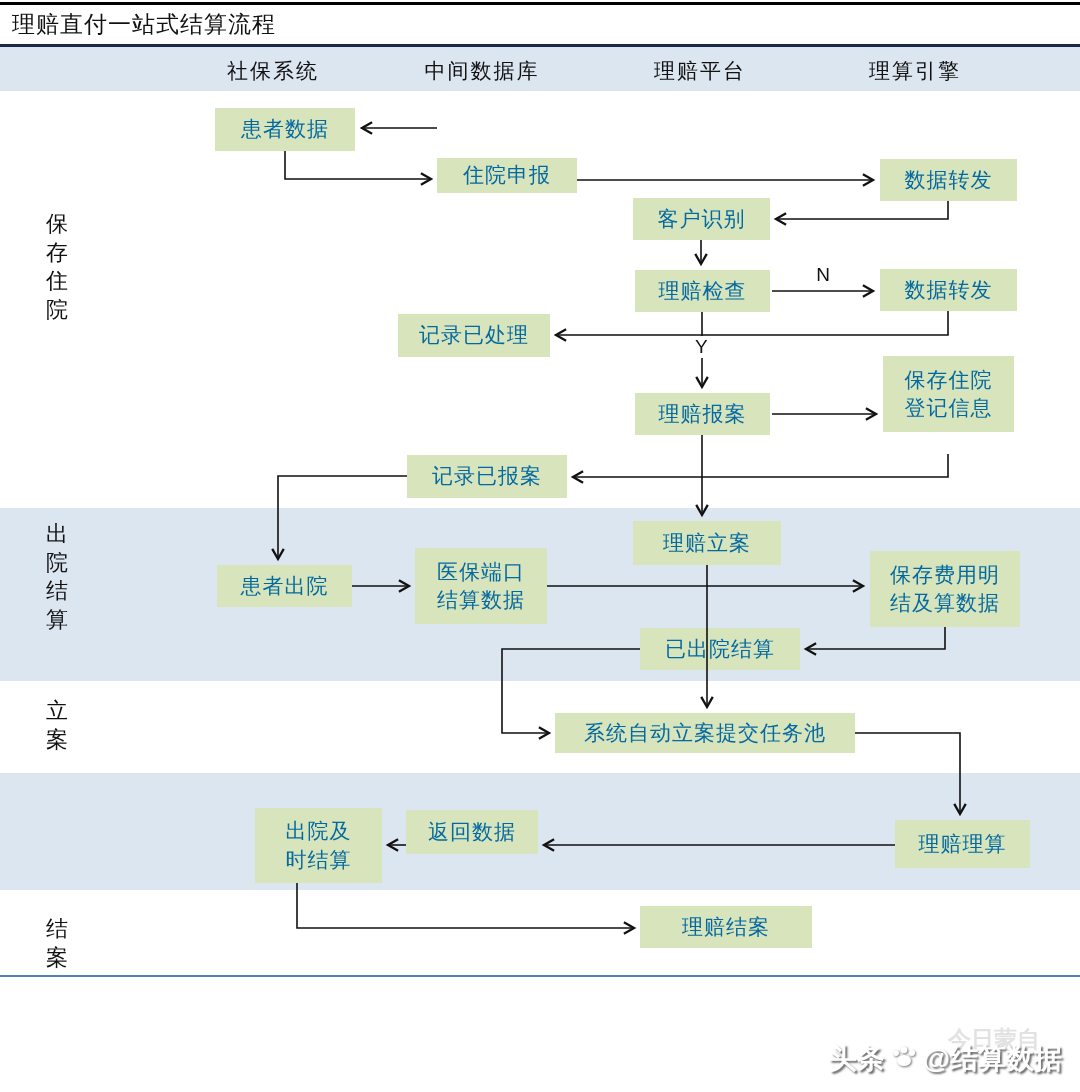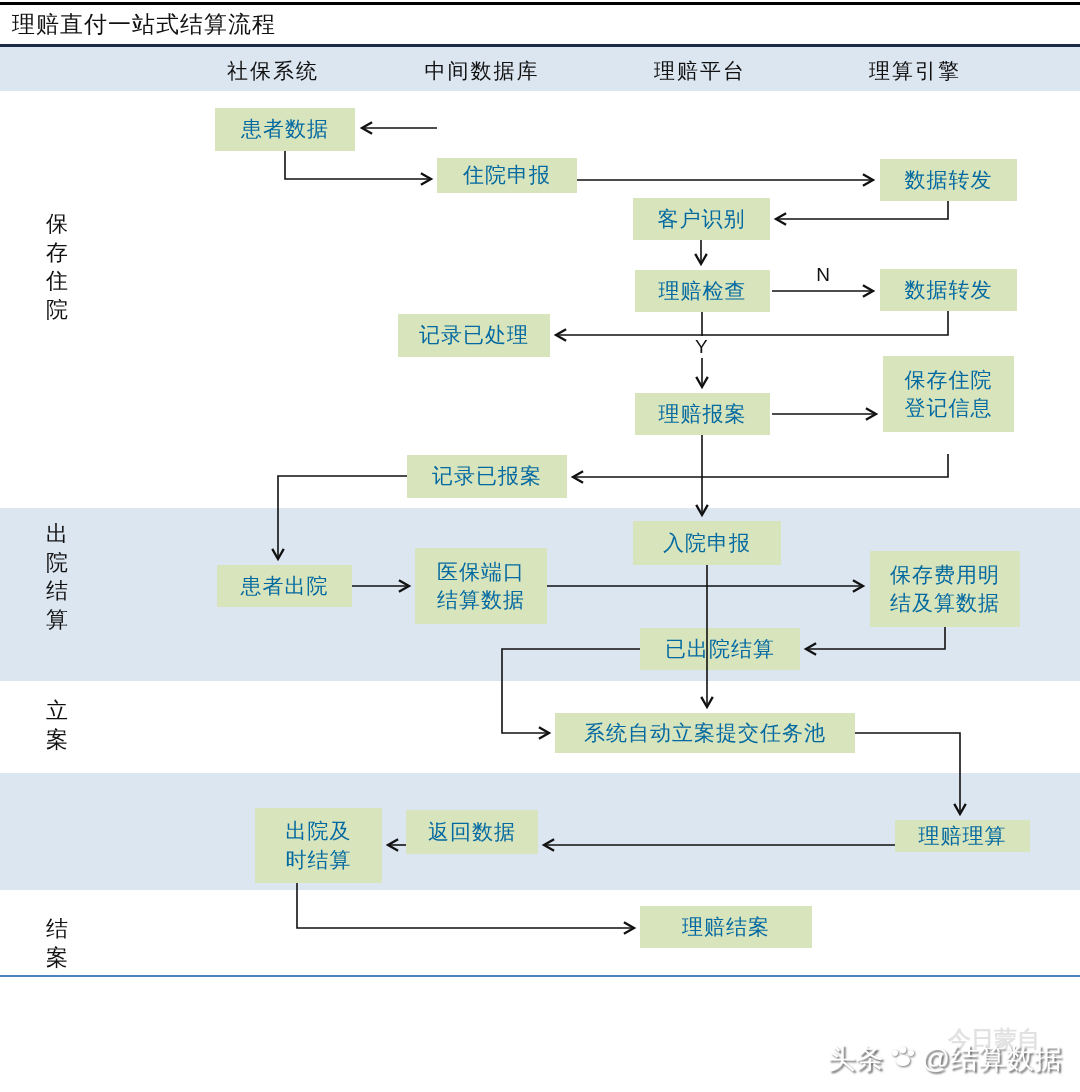--- a/index.html
+++ b/index.html
@@ -19,21 +19,21 @@
   .lane-label{position:absolute;left:46px;width:28px;font-size:22px;line-height:1.3;word-break:break-all;letter-spacing:0;}
   .node{
     position:absolute;background:#d8e4bc;display:flex;align-items:center;justify-content:center;
     font-size:21px;line-height:1.35;text-align:center;white-space:pre-line;color:#0369a1;letter-spacing:1px;
   }
   #wires{position:absolute;left:0;top:0;width:1080px;height:1092px;pointer-events:none;z-index:5;}
   .edge-label{position:absolute;z-index:6;font-size:19px;font-family:"Liberation Sans","DejaVu Sans",sans-serif;text-align:center;}
   .edge-label.y{background:#fff;padding:0 3px;}
   .watermark{
     position:absolute;right:18px;top:1040px;display:flex;align-items:center;gap:6px;
-    font-family:"Liberation Sans","DejaVu Sans",sans-serif;font-weight:normal;font-size:28px;
+    font-family:"Liberation Sans","DejaVu Sans",sans-serif;font-weight:bold;font-size:28px;
     color:#fff;text-shadow:2px 2px 2px rgba(90,90,90,0.9);white-space:nowrap;z-index:7;
   }
   .watermark svg{filter:drop-shadow(1.5px 1.5px 1px rgba(90,90,90,0.85));}
   .ghost{
     position:absolute;right:40px;top:1024px;font-family:"Liberation Sans","DejaVu Sans",sans-serif;
     font-weight:bold;font-size:23px;color:rgba(150,150,150,0.28);z-index:6;white-space:nowrap;
   }
 </style>
 </head>
 <body>
@@ -63,32 +63,32 @@
   <div class="node" style="left:437px;top:158px;width:140px;height:35px">住院申报</div>
   <div class="node" style="left:880px;top:159px;width:137px;height:42px">数据转发</div>
   <div class="node" style="left:633px;top:198px;width:137px;height:42px">客户识别</div>
   <div class="node" style="left:635px;top:270px;width:135px;height:42px">理赔检查</div>
   <div class="node" style="left:880px;top:269px;width:137px;height:42px">数据转发</div>
   <div class="node" style="left:398px;top:314px;width:152px;height:43px">记录已处理</div>
   <div class="node" style="left:635px;top:393px;width:135px;height:42px">理赔报案</div>
   <div class="node" style="left:883px;top:356px;width:131px;height:76px">保存住院
 登记信息</div>
   <div class="node" style="left:407px;top:455px;width:160px;height:43px">记录已报案</div>
-  <div class="node" style="left:633px;top:521px;width:148px;height:44px">入院申报</div>
+  <div class="node" style="left:633px;top:521px;width:148px;height:44px">理赔立案</div>
   <div class="node" style="left:217px;top:565px;width:135px;height:42px">患者出院</div>
   <div class="node" style="left:415px;top:548px;width:132px;height:76px">医保端口
 结算数据</div>
   <div class="node" style="left:870px;top:551px;width:150px;height:76px">保存费用明
 结及算数据</div>
   <div class="node" style="left:640px;top:628px;width:160px;height:42px">已出院结算</div>
   <div class="node" style="left:555px;top:713px;width:300px;height:40px">系统自动立案提交任务池</div>
   <div class="node" style="left:255px;top:808px;width:127px;height:75px">出院及
 时结算</div>
   <div class="node" style="left:406px;top:810px;width:132px;height:44px">返回数据</div>
-  <div class="node" style="left:895px;top:820px;width:135px;height:32px">理赔理算</div>
+  <div class="node" style="left:895px;top:820px;width:135px;height:48px">理赔理算</div>
   <div class="node" style="left:640px;top:906px;width:172px;height:42px">理赔结案</div>
 
   <svg id="wires" viewBox="0 0 1080 1092">
     <defs>
       <marker id="arr" viewBox="0 0 10 10" refX="8" refY="5" markerWidth="9" markerHeight="9" orient="auto-start-reverse">
         <path d="M1,1 L8,5 L1,9" fill="none" stroke="#111" stroke-width="1.6"></path>
       </marker>
     </defs>
     <g fill="none" stroke="#111" stroke-width="1.6" marker-end="url(#arr)">
       <polyline points="437,128 362,128"></polyline>

